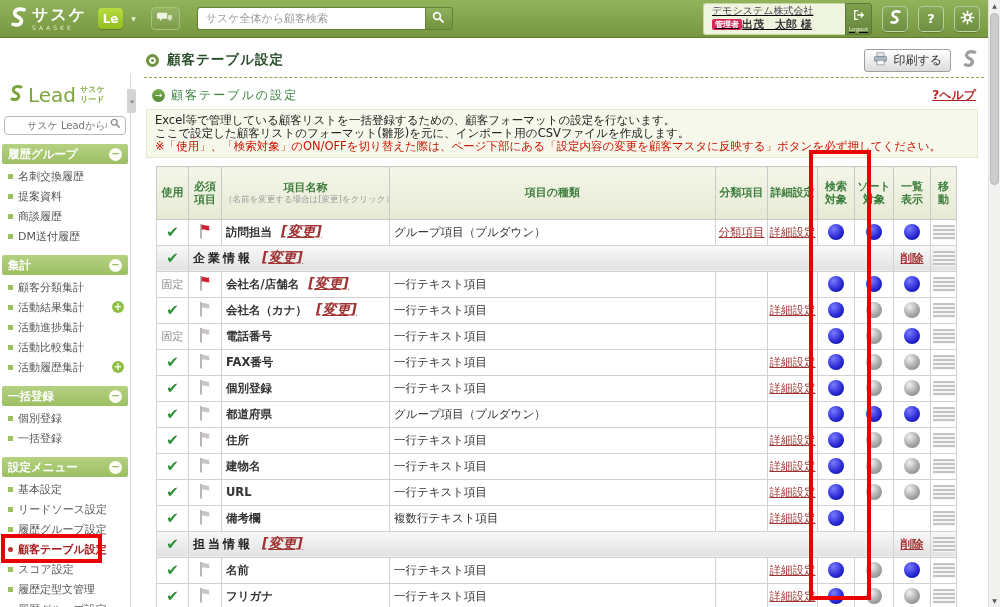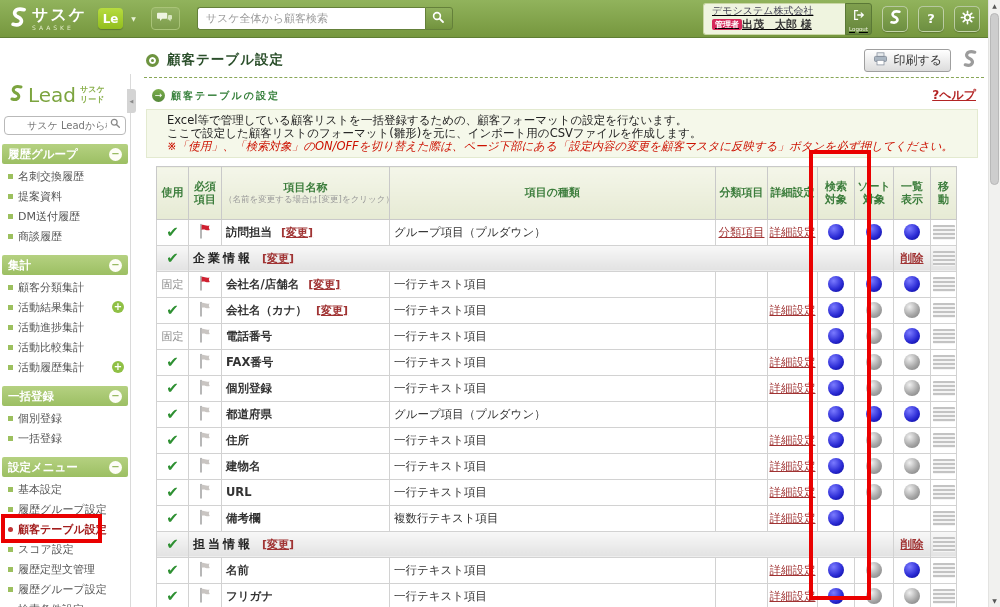--- a/index.html
+++ b/index.html
@@ -77,39 +77,39 @@
     box-shadow:inset 0 0 0 2px #fff; margin-right:8px; flex:none; }
   .page-title { font-size:13.5px; font-weight:bold; color:#2b4f2b; letter-spacing:1px; }
   .title-actions { margin-left:auto; display:flex; align-items:center; gap:10px; }
   .print-btn { height:23px; border:1px solid #9f9f9f; border-radius:3px; background:linear-gradient(#ffffff,#dcdcdc);
     display:flex; align-items:center; gap:5px; padding:0 8px; font-size:12px; color:#333; cursor:pointer; }
   .title-rule { border-bottom:1px dashed #88a757; margin:5px 4px 0 4px; }
   .sub-row { display:flex; align-items:center; margin:9px 12px 0 12px; }
   .section-heading { display:flex; align-items:center; gap:6px; }
   .heading-icon { width:13px; height:13px; border-radius:50%; background:linear-gradient(#7cae4c,#54883a);
     color:#fff; font-size:9px; display:flex; align-items:center; justify-content:center; line-height:1; }
-  .section-title { font-size:10px; font-weight:bold; color:#37813c; letter-spacing:2px; }
+  .section-title { font-size:12px; font-weight:normal; color:#37813c; letter-spacing:2px; }
   .help-link { margin-left:auto; font-size:12px; font-weight:bold; color:#b32424; text-decoration:underline; cursor:pointer; }
-  .desc-box { margin:5px 10px 0 6px; background:#f5f8ea; border:1px solid #e3ead0; padding:4px 20px;
+  .desc-box { margin:5px 10px 0 6px; background:#f5f8ea; border:1px solid #e3ead0; padding:4px 8px;
     font-size:11.5px; color:#222; line-height:13px; }
-  .desc-note { color:#cc1100;font-style:italic; }
+  .desc-note { color:#cc1100; }
 
   
   .field-table { margin:8px 0 0 16px; border-collapse:collapse; table-layout:fixed; width:800px; }
   .field-table th { background:linear-gradient(#f4f6e9,#e6ead4); border:1px solid #c9c9c9; color:#3c7d3c;
     font-size:11px; font-weight:bold; text-align:center; height:30px; padding:1px 2px; line-height:1.2;
     white-space:pre-line; vertical-align:middle; }
   .th-note { display:block; color:#9a9a9a; font-size:8.5px; font-weight:normal; white-space:nowrap; }
   .field-table td { border:1px solid #d2d2d2; height:26px; padding:0 4px; font-size:11.5px; color:#333;
     vertical-align:middle; background:#fff; overflow:hidden; }
   .field-table td.c { text-align:center; padding:0; }
   .name-cell { font-weight:bold; white-space:nowrap; }
   .type-cell { color:#444; white-space:nowrap; }
   .rlink { color:#a03333; text-decoration:underline; cursor:pointer; }
-  .chg { font-weight:bold; color:#a03333; text-decoration:underline; margin-left:9px; font-size:11px; cursor:pointer; }
+  .chg { font-weight:bold; color:#a03333; text-decoration:underline; margin-left:9px; font-size:14px; cursor:pointer;font-style:italic; }
   .del-link { font-weight:bold; }
   .sec-row td { background:linear-gradient(#f8f8f8,#e2e2e2); }
   .sec-name { font-weight:bold; letter-spacing:3px; font-size:12px; color:#222; }
   .circle { display:inline-block; width:16px; height:16px; border-radius:50%; vertical-align:middle; cursor:pointer; }
   .circle.on  { background:radial-gradient(circle at 35% 30%, #7b7bff 0%, #2d2dd6 55%, #000090 100%); }
   .circle.off { background:radial-gradient(circle at 35% 30%, #f0f0f0 0%, #a8a8a8 55%, #787878 100%); }
   .handle { display:inline-block; width:22px; height:15px; border-radius:1px; cursor:grab;
     background:repeating-linear-gradient(to bottom,#c3c3c3 0 2px,#f4f4f4 2px 4px); vertical-align:middle; }
   .check-icon { color:#2e9032; font-size:15px; line-height:1; cursor:pointer; }
   .fixed-label { color:#888; font-size:11px; }
@@ -231,25 +231,25 @@
         <div class="sb-item">
           <span class="sb-bullet"></span>
           <span class="sb-label">名刺交換履歴</span>
         </div>
         <div class="sb-item">
           <span class="sb-bullet"></span>
           <span class="sb-label">提案資料</span>
         </div>
         <div class="sb-item">
           <span class="sb-bullet"></span>
+          <span class="sb-label">商談履歴</span>
+        </div>
+        <div class="sb-item">
+          <span class="sb-bullet"></span>
           <span class="sb-label">DM送付履歴</span>
-        </div>
-        <div class="sb-item">
-          <span class="sb-bullet"></span>
-          <span class="sb-label">商談履歴</span>
         </div>
         <div class="sb-header">
           <span>集計</span>
           <span class="minus">−</span>
         </div>
         <div class="sb-item">
           <span class="sb-bullet"></span>
           <span class="sb-label">顧客分類集計</span>
         </div>
         <div class="sb-item">
@@ -282,20 +282,24 @@
           <span class="sb-bullet"></span>
           <span class="sb-label">一括登録</span>
         </div>
         <div class="sb-header">
           <span>設定メニュー</span>
           <span class="minus">−</span>
         </div>
         <div class="sb-item">
           <span class="sb-bullet"></span>
           <span class="sb-label">基本設定</span>
+        </div>
+        <div class="sb-item">
+          <span class="sb-bullet"></span>
+          <span class="sb-label">リードソース設定</span>
         </div>
         <div class="sb-item">
           <span class="sb-bullet"></span>
           <span class="sb-label">履歴グループ設定</span>
         </div>
         <div class="sb-item active">
           <span class="sb-bullet"></span>
           <span class="sb-label">顧客テーブル設定</span>
           <div class="active-box"></div>
         </div>

